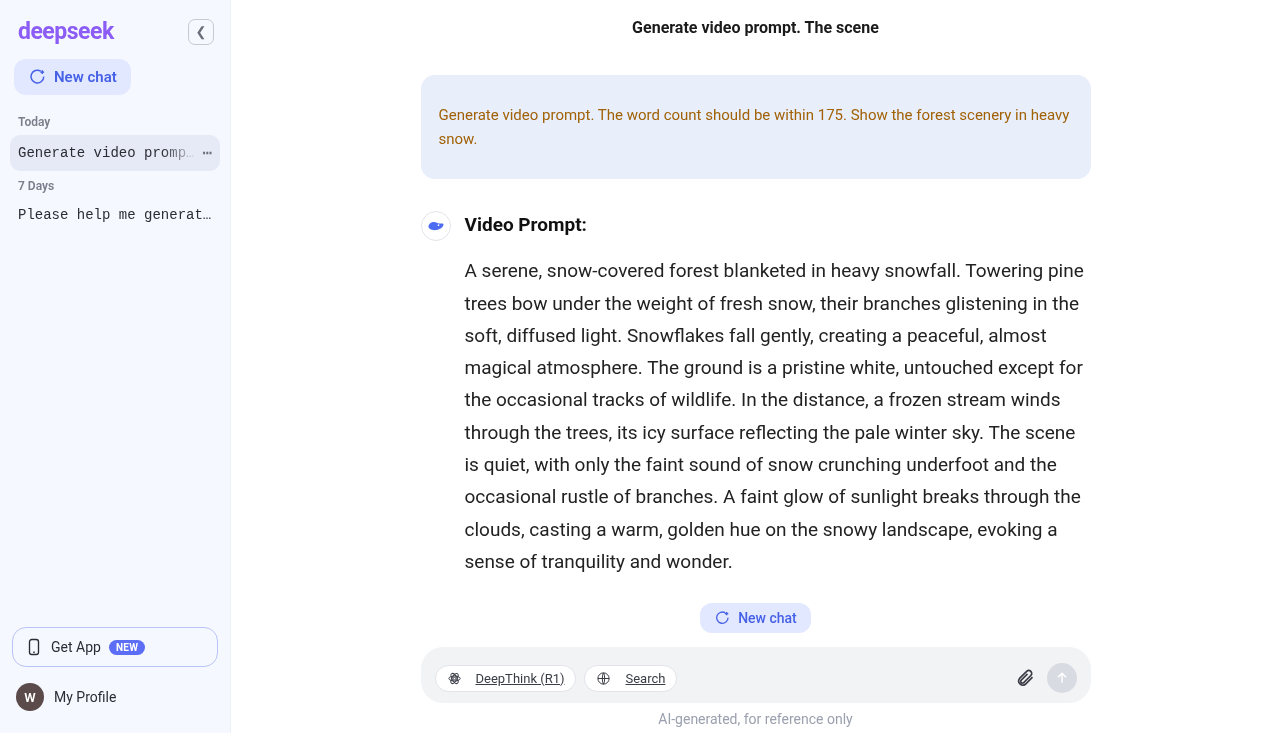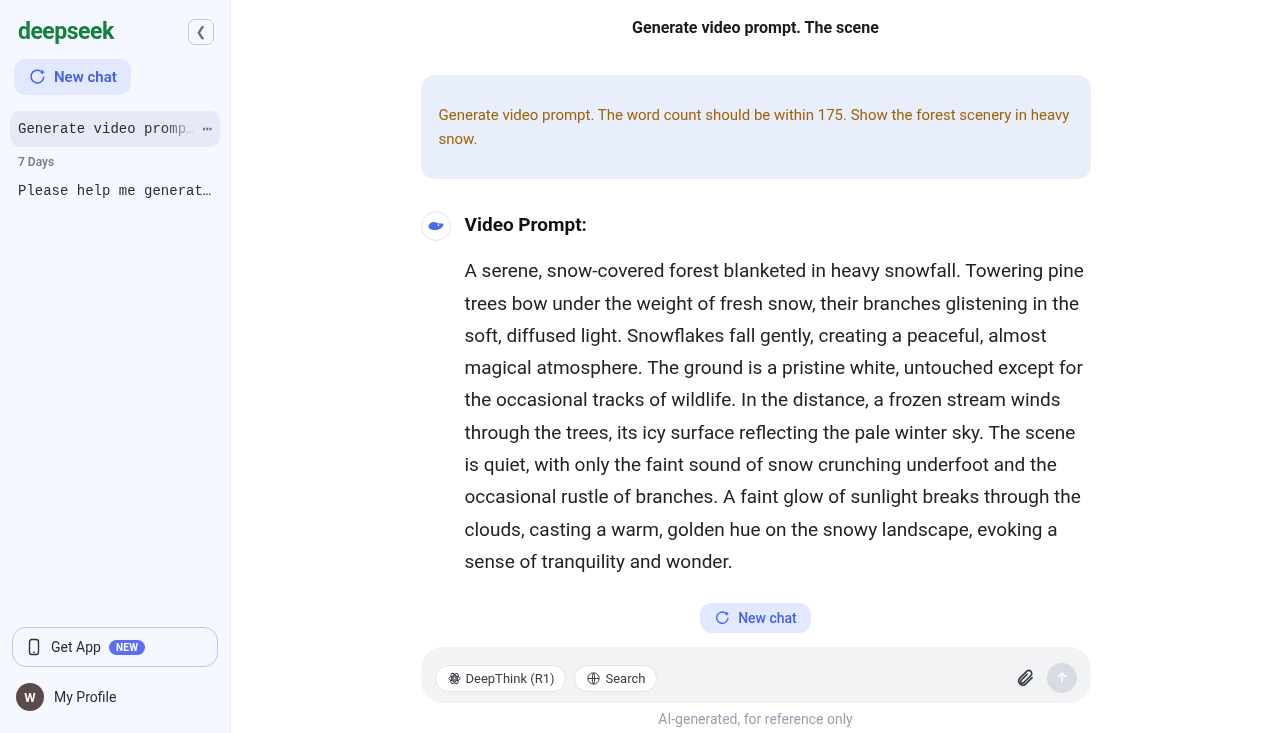--- a/index.html
+++ b/index.html
@@ -21,21 +21,21 @@
   }
   .sidebar-header {
     display: flex;
     align-items: center;
     justify-content: space-between;
     padding: 6px 6px 14px 8px;
   }
   .logo {
     font-weight: 700;
     font-size: 23px;
-    color: #15803d;
+    color: #8b5cf6;
     letter-spacing: -0.5px;
   }
   .collapse-btn {
     width: 26px; height: 26px;
     border: 1.5px solid #c7c9d1;
     border-radius: 7px;
     display:flex;align-items:center;justify-content:center;
     color:#6b6e7a;
     cursor:pointer;
     font-size:13px;
@@ -137,23 +137,23 @@
     width:100%;background:#f2f3f5;border-radius:22px;padding:14px 14px 10px 14px;
   }
   .composer-input{
     width:100%;border:none;background:transparent;font-size:15.5px;color:#333;
     outline:none;padding:2px 4px 10px 4px;resize:none;font-family:inherit;
   }
   .composer-input::placeholder{color:#9aa0ae;}
   .composer-row{display:flex;align-items:center;justify-content:space-between;margin-top:2px;}
   .chip-group{display:flex;gap:8px;}
   .chip{
-    display:inline-flex;align-items:center;gap:4px;
+    display:inline-flex;align-items:center;gap:14px;
     background:#fff;border:1px solid #e2e4ea;border-radius:16px;
-    padding:5px 11px;font-size:13px;color:#3a3d46;cursor:pointer;
+    padding:5px 11px;font-size:13px;color:#3a3d46;cursor:pointer;text-decoration:underline;
   }
   .chip svg{width:15px;height:15px;}
   .right-icons{display:flex;align-items:center;gap:10px;}
   .attach-btn{width:24px;height:24px;display:flex;align-items:center;justify-content:center;cursor:pointer;color:#3a3d46;}
   .send-btn{
     width:30px;height:30px;border-radius:50%;background:#d9dbe2;
     display:flex;align-items:center;justify-content:center;cursor:pointer;
   }
   .send-btn svg{width:16px;height:16px;stroke:#fff;}
   .footer-note{font-size:14px;color:#9aa0ae;text-align:center;margin-top:8px;}
@@ -171,20 +171,21 @@
 
   <div class="newchat-btn">
     <svg viewBox="0 0 24 24" fill="none" stroke="#4661e6" stroke-width="2">
       <path d="M21 11.5a8.5 8.5 0 1 1-4-7.2"></path>
         <path d="M19 3v5"></path>
         <path d="M16.5 5.5h5"></path>
     </svg>
     <span>New chat</span>
   </div>
 
+  <div class="section-label">Today</div>
   <div class="chat-item active">
     <span class="title">Generate video prompt. The</span>
     <span class="more-dots">⋯</span>
   </div>
 
   <div class="section-label">7 Days</div>
   <div class="chat-item">
     <span class="title">Please help me generate a video</span>
   </div>
 

